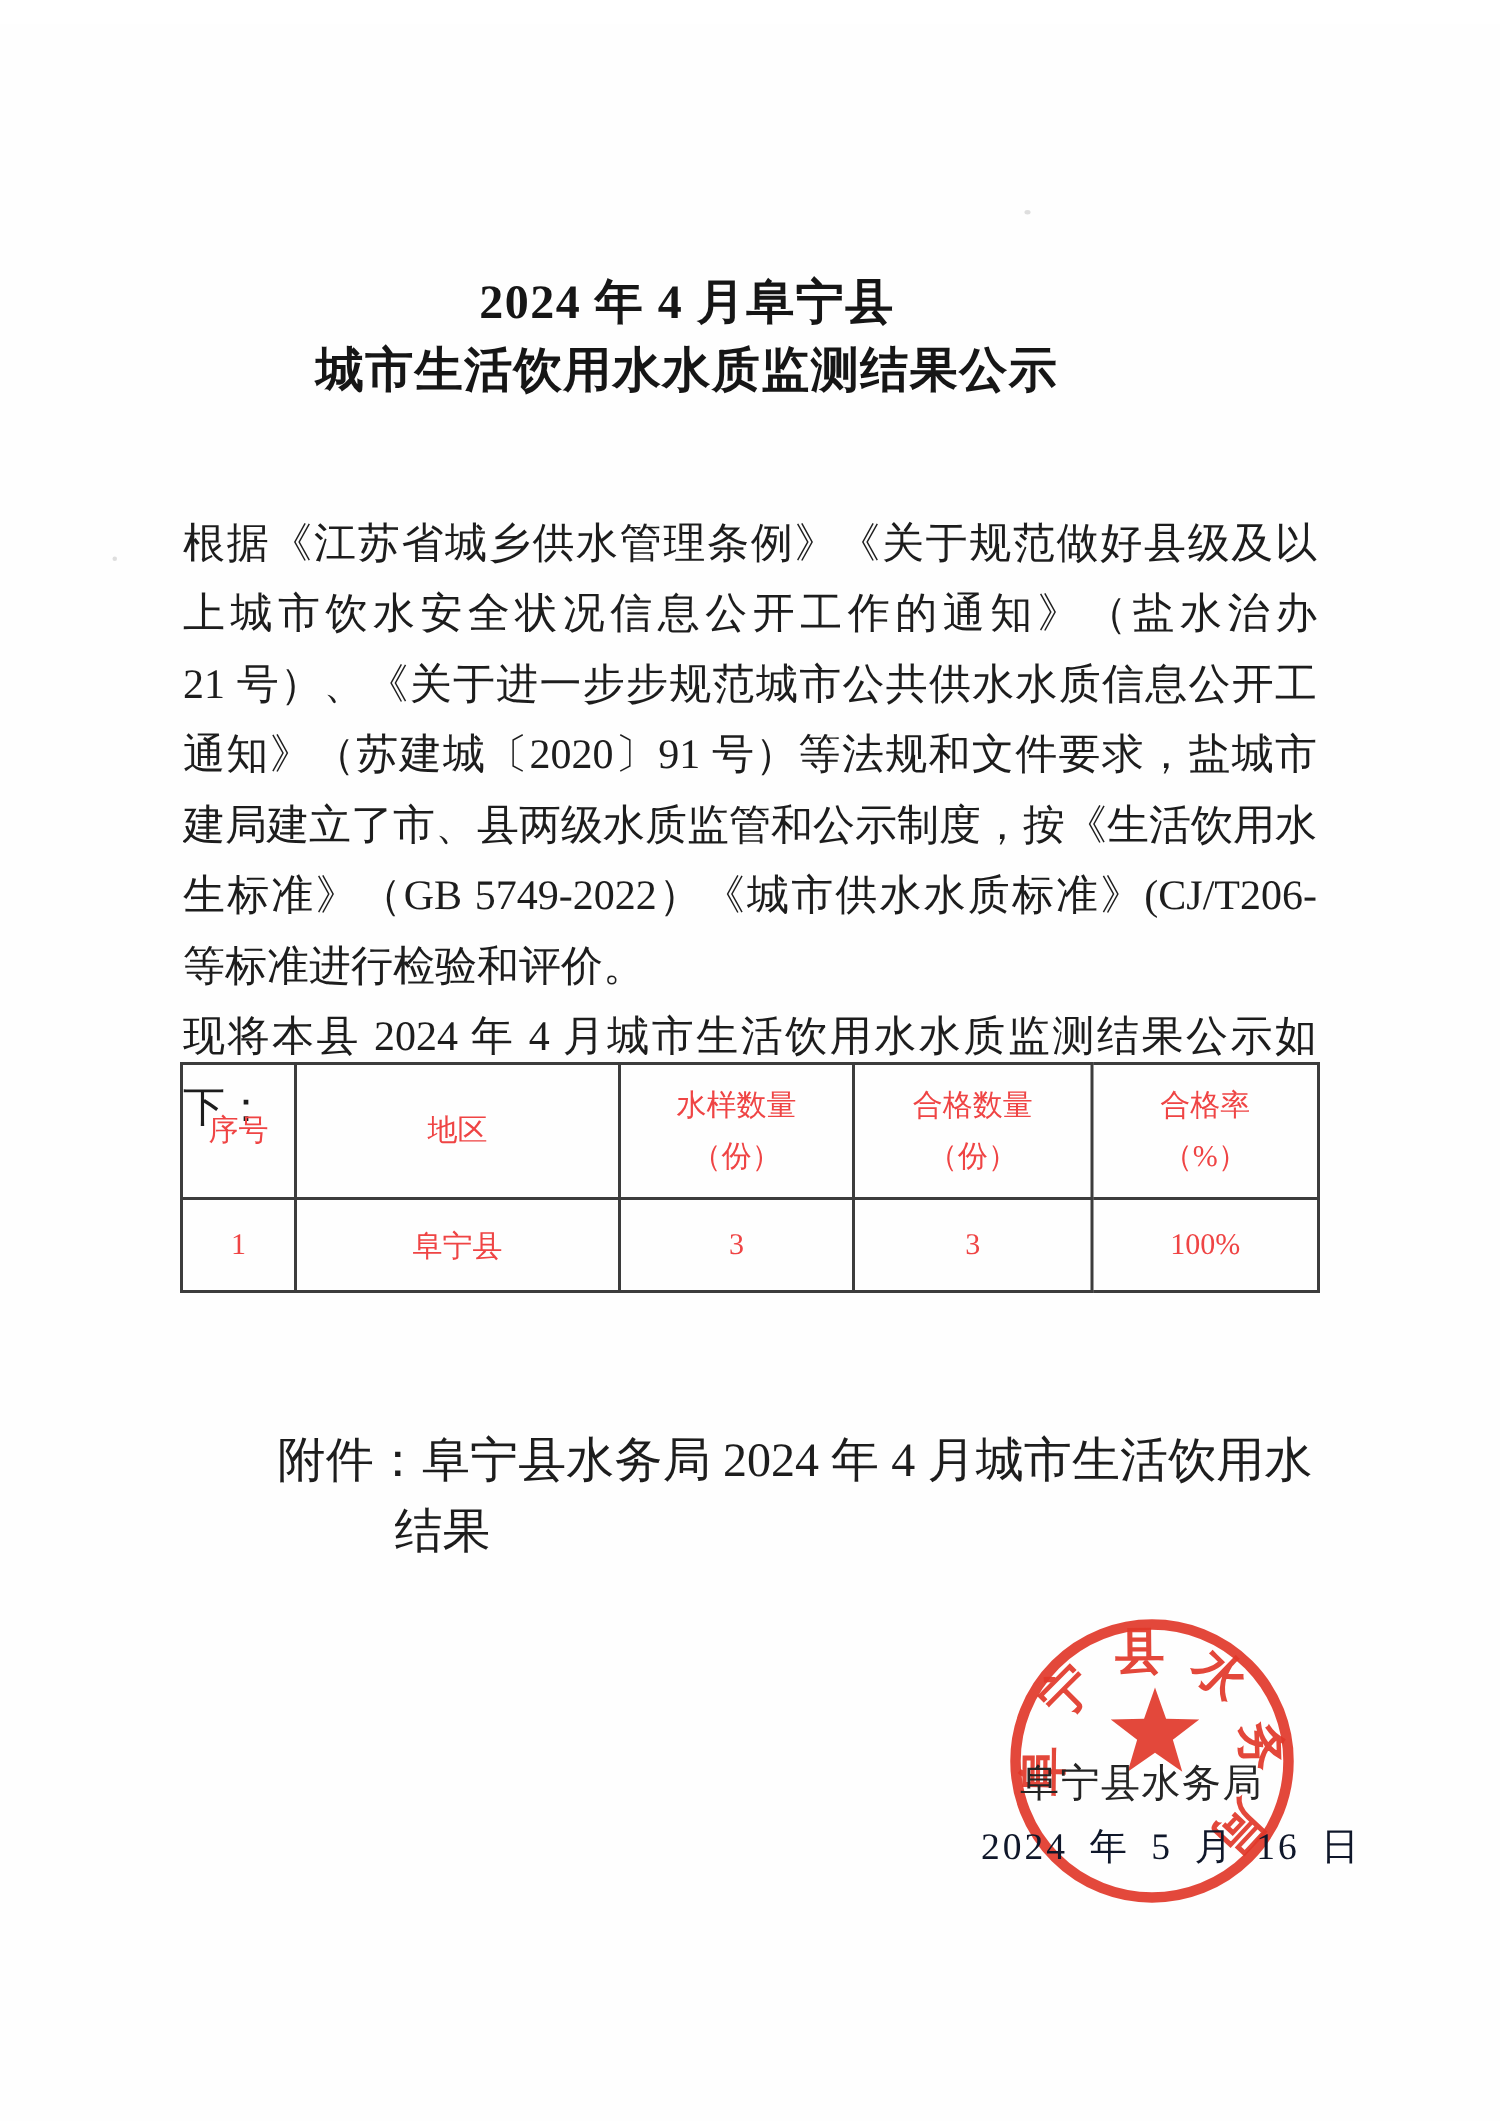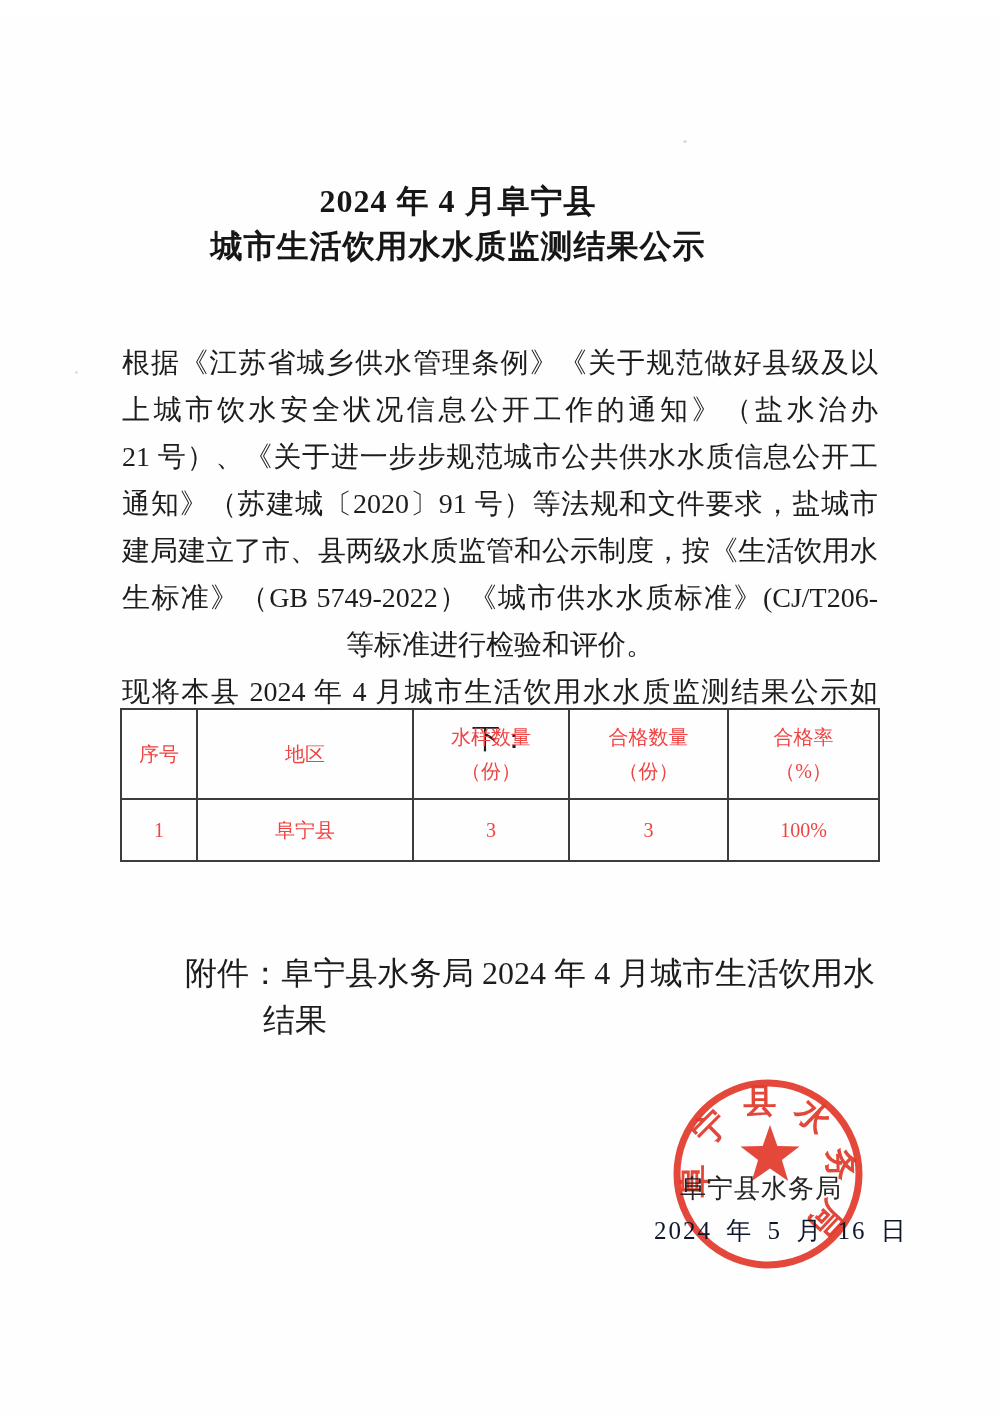--- a/index.html
+++ b/index.html
@@ -18,21 +18,20 @@
     font-size:32px; font-weight:bold; color:#161616;
     line-height:45px;
     letter-spacing:1px;
   }
   .body-block { position:absolute; left:122px; width:756px; font-size:28px; }
   .p1 { top:323px; }
   .p2 { top:652px; }
   .line {
     height:47px; line-height:47px;
     overflow:hidden;
-    text-align:center;
   }
   .line.j { text-align:justify; text-align-last:justify; }
   .data-table {
     position:absolute; left:120px; top:692px;
     width:758px; border-collapse:collapse; table-layout:fixed;
     font-size:20px; color:#ef4444;
   }
   .data-table td {
     border:2px solid #3c3c3c;
     text-align:center; vertical-align:middle;

